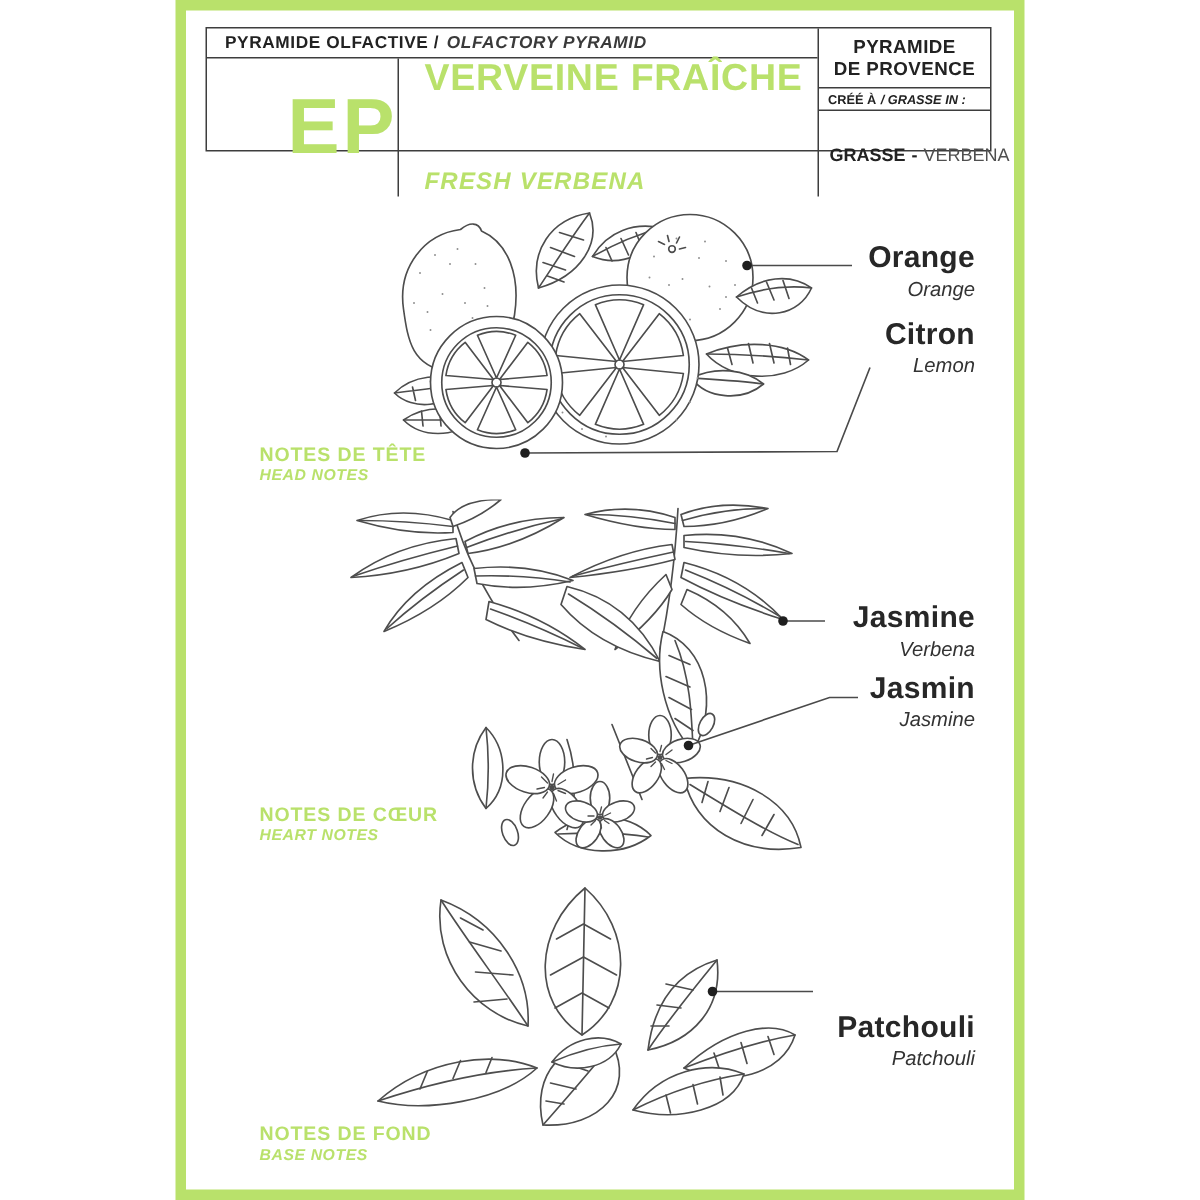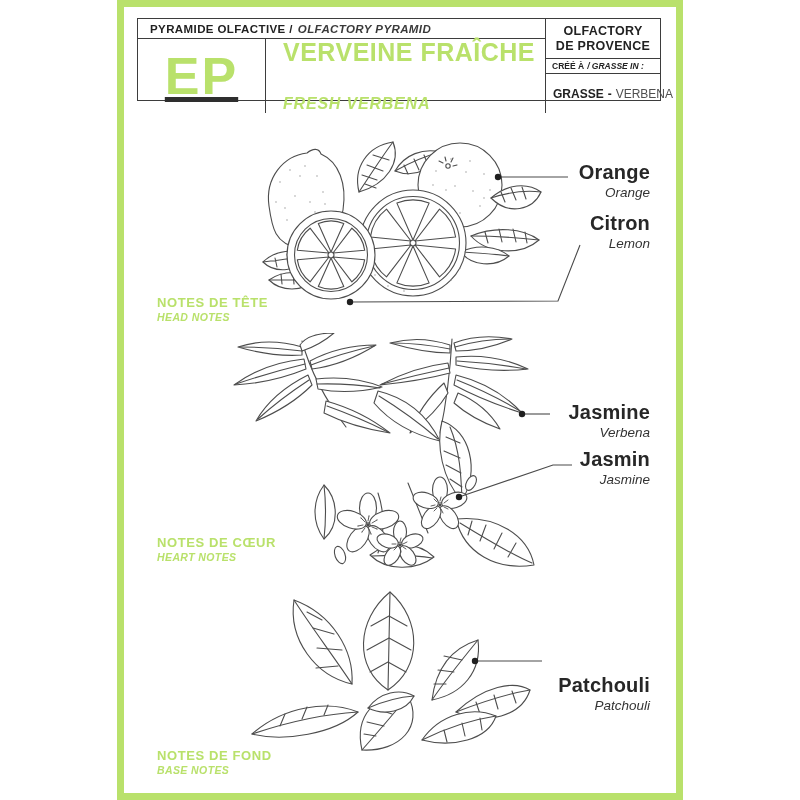--- a/index.html
+++ b/index.html
@@ -12,36 +12,36 @@
   body{background:#fff;font-family:"Liberation Sans",sans-serif;color:var(--ink);}
   .canvas{position:relative;width:800px;height:800px;background:#fff;overflow:hidden;}
   .page{position:absolute;left:117px;top:0;width:566px;height:800px;border:7px solid var(--green);background:#fff;}
   
   .header{position:absolute;left:13px;top:11px;width:524px;height:83px;display:grid;grid-template-columns:408px 114px;border:1px solid var(--line);background:#fff;}
   .h-left{border-right:1px solid var(--line);display:flex;flex-direction:column;}
   .row-top{height:20px;border-bottom:1px solid var(--line);display:flex;align-items:center;padding-left:12px;gap:5px;font-size:11.5px;letter-spacing:.4px;}
   .row-top .fr{font-weight:bold;color:#222;}
   .row-top .en{font-style:italic;font-weight:bold;color:#3a3a3a;}
   .row-main{flex:1;display:flex;}
-  .ep-cell{width:128px;border-right:1px solid var(--line);display:flex;align-items:center;justify-content:center;text-decoration:underline;}
+  .ep-cell{width:128px;border-right:1px solid var(--line);display:flex;align-items:center;justify-content:flex-end;}
   .ep{font-size:52px;font-weight:bold;color:var(--green);letter-spacing:2px;line-height:1;}
   .title-cell{flex:1;display:flex;flex-direction:column;justify-content:center;padding-left:17px;gap:29px;}
   .title{font-size:25px;font-weight:bold;color:var(--green);letter-spacing:.5px;line-height:1.05;}
-  .subtitle{font-size:16px;font-weight:bold;font-style:italic;color:var(--green);letter-spacing:.8px;margin-top:1px;}
+  .subtitle{font-size:16px;font-weight:bold;font-style:italic;color:var(--green);letter-spacing:.8px;margin-top:19px;}
   .h-right{display:flex;flex-direction:column;}
   .brand{height:40px;border-bottom:1px solid var(--line);display:flex;flex-direction:column;align-items:center;justify-content:center;font-weight:bold;font-size:12.5px;letter-spacing:.3px;line-height:1.15;color:#222;}
   .created{height:15px;border-bottom:1px solid var(--line);display:flex;align-items:center;padding-left:6px;gap:3px;font-size:8.5px;color:#222;}
   .created .fr{font-weight:bold;}
   .created .en{font-weight:bold;font-style:italic;}
   .place{flex:1;display:flex;align-items:center;padding-left:7px;gap:4px;font-size:12px;}
   .place .city{font-weight:bold;color:#222;}
   .place .sep{font-weight:bold;color:#222;}
   .place .country{color:#4f4f4f;}
   
-  .note{position:absolute;left:33px;}
+  .note{position:absolute;left:49px;}
   .note .nfr{font-size:13px;font-weight:bold;color:var(--green);letter-spacing:.6px;}
   .note .nen{font-size:10.5px;font-weight:bold;font-style:italic;color:var(--green);letter-spacing:.4px;margin-top:1px;}
   
   .ing{position:absolute;right:26px;text-align:right;}
   .ing .ifr{font-size:20px;font-weight:bold;color:#272727;letter-spacing:.2px;line-height:1.1;}
   .ing .ien{font-size:13.5px;font-style:italic;color:#333;margin-top:2px;}
   
   .art{position:absolute;}
   svg{display:block;}
   .overlay{position:absolute;left:0;top:0;pointer-events:none;}
@@ -63,21 +63,21 @@
             <span class="ep">EP</span>
           </div>
           <div class="title-cell">
             <div class="title">VERVEINE FRAÎCHE</div>
             <div class="subtitle">FRESH VERBENA</div>
           </div>
         </div>
       </div>
       <div class="h-right">
         <div class="brand">
-          <span>OLFACTORY</span>
+          <span>PYRAMIDE</span>
           <span>DE PROVENCE</span>
         </div>
         <div class="created">
           <span class="fr">CRÉÉ À</span>
           <span class="en">/ GRASSE IN :</span>
         </div>
         <div class="place">
           <span class="city">GRASSE</span>
           <span class="sep">-</span>
           <span class="country">VERBENA</span>

